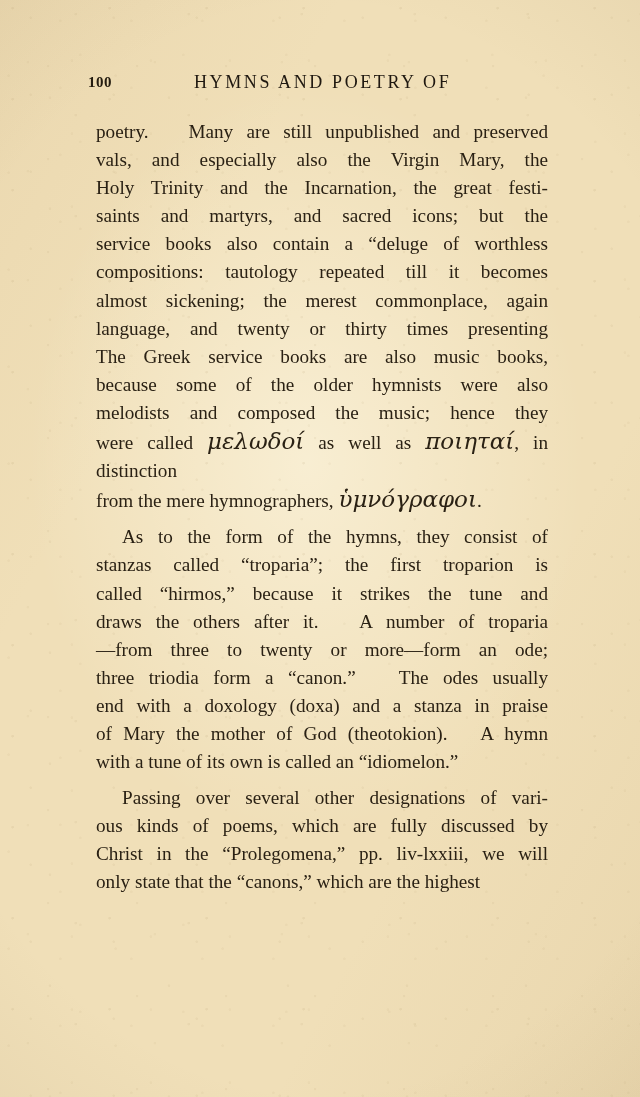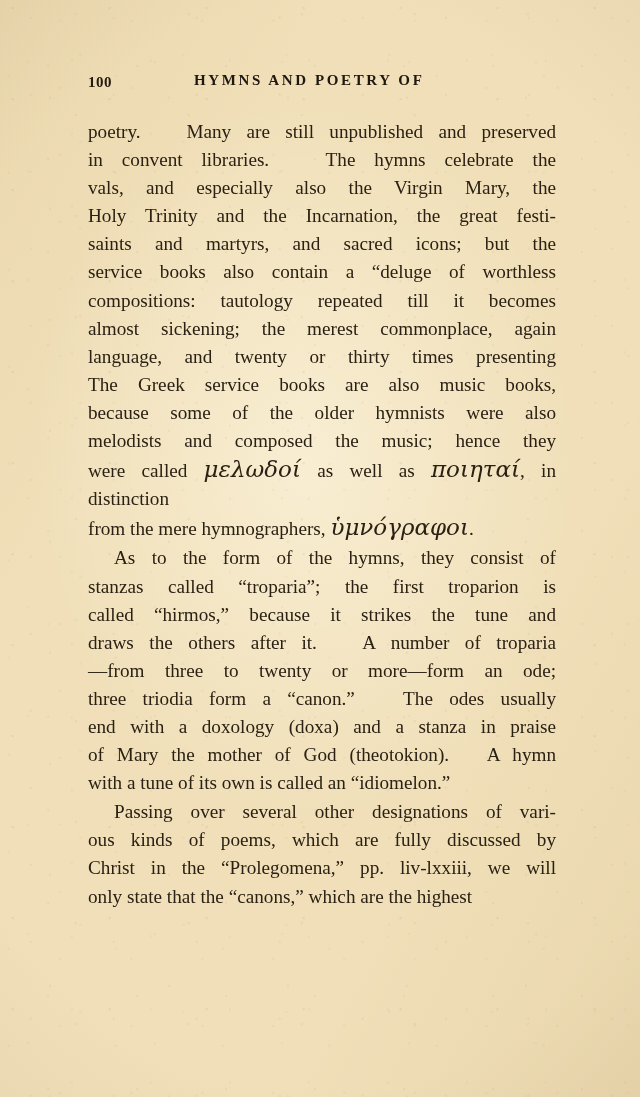--- a/index.html
+++ b/index.html
@@ -65,36 +65,36 @@
     font-size: 15px;
     font-weight: 700;
     letter-spacing: .5px;
     color: #241c10;
     font-variant-numeric: oldstyle-nums;
   }
   .runhead-title {
     position: absolute;
     left: 106px;
     top: 0;
-    font-size: 15px;
-    font-weight: 700;
+    font-size: 18px;
+    font-weight: 400;
     letter-spacing: 2.6px;
     color: #1f1810;
     white-space: nowrap;
   }
 
   
   .body-text {
     margin-top: 12px;
   }
   .para {
     font-size: 19.2px;
     line-height: 28.1px;
     color: #2a2114;
-    margin: 0;
+    margin: 8px;
     text-align: justify;
     text-align-last: left;
     hyphens: none;
   }
   .para + .para {
     margin-top: 1px;
   }
   
   .ln {
     display: block;
@@ -130,21 +130,20 @@
 
     <div class="runhead">
       <span class="folio">100</span>
       <span class="runhead-title">HYMNS AND POETRY OF</span>
     </div>
 
     <div class="body-text">
 
       <p class="para">
         <span class="ln just">poetry.   Many are still unpublished and preserved</span>
-        <span class="ln just">in convent libraries.   The hymns celebrate the</span>
         <span class="ln just">vals, and especially also the Virgin Mary, the</span>
         <span class="ln just">Holy Trinity and the Incarnation, the great festi-</span>
         <span class="ln just">saints and martyrs, and sacred icons; but the</span>
         <span class="ln just">service books also contain a “deluge of worthless</span>
         <span class="ln just">compositions: tautology repeated till it becomes</span>
         <span class="ln just">almost sickening; the merest commonplace, again</span>
         <span class="ln just">language, and twenty or thirty times presenting</span>
         <span class="ln just">The Greek service books are also music books,</span>
         <span class="ln just">because some of the older hymnists were also</span>
         <span class="ln just">melodists and composed the music; hence they</span>

